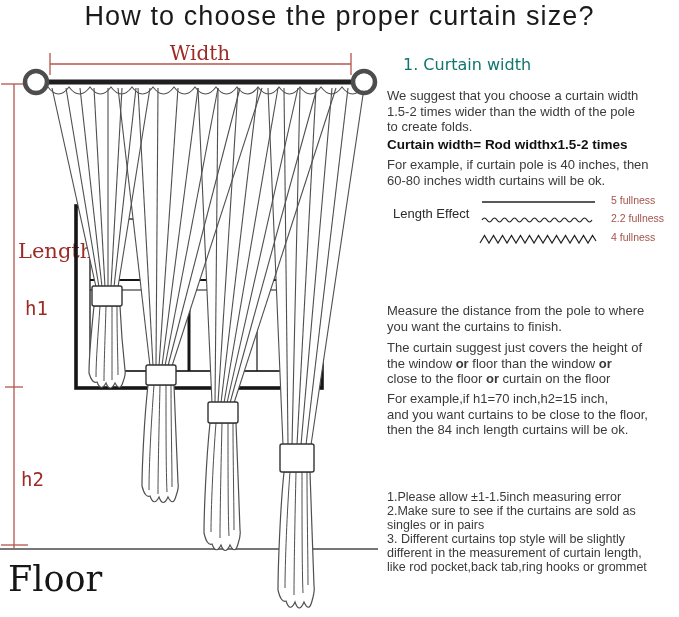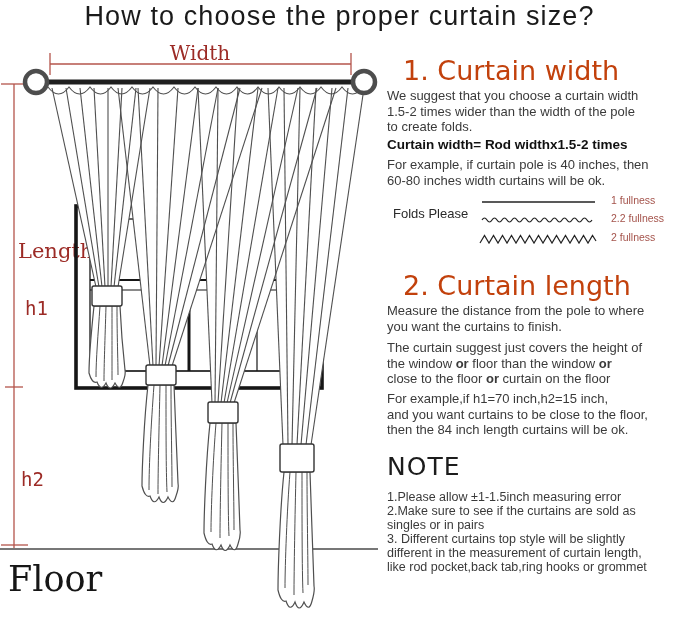--- a/index.html
+++ b/index.html
@@ -5,21 +5,21 @@
   html,body{margin:0;padding:0;background:#fff;}
   #canvas{position:relative;width:679px;height:617px;background:#fff;overflow:hidden;
           font-family:"Liberation Sans",sans-serif;color:#333;}
   .title{position:absolute;top:1px;left:0;width:679px;text-align:center;
          font-family:"Liberation Sans",sans-serif;font-size:27px;font-weight:400;
          letter-spacing:1.1px;color:#1a1a1a;}
   #diagram{position:absolute;left:0;top:0;}
   .rightcol{position:absolute;left:387px;top:0;width:296px;height:617px;}
   .rightcol > div{position:absolute;}
   .sec-h{left:16px;font-family:"DejaVu Sans","Liberation Sans",sans-serif;
-         font-size:27px;color:#c2410c;white-space:nowrap;}
+         font-size:16px;color:#0f766e;white-space:nowrap;}
   .body-p{left:0;width:296px;font-size:13px;line-height:15.5px;color:#3a3a3a;
           white-space:pre-line;}
   .formula{left:0;width:296px;font-size:13.5px;font-weight:bold;color:#111;white-space:nowrap;}
   .folds{left:0;top:190px;width:296px;height:58px;}
   .folds-label{position:absolute;left:6px;top:16px;font-size:13px;color:#2a2a2a;}
   .folds-svg{position:absolute;left:90px;top:2px;}
   .fullness{position:absolute;left:224px;font-size:10.5px;color:#a4534b;white-space:nowrap;}
   .note-h{left:0;font-family:"DejaVu Sans","Liberation Sans",sans-serif;
           font-size:25px;letter-spacing:1px;color:#1c1c1c;}
   .notes{left:0;top:490px;width:296px;font-size:12.5px;line-height:14px;color:#3a3a3a;}
@@ -155,45 +155,43 @@
     <div class="body-p" style="top:88px">We suggest that you choose a curtain width
 1.5-2 times wider than the width of the pole
 to create folds.</div>
 
     <div class="formula" style="top:137px">Curtain width= Rod widthx1.5-2 times</div>
 
     <div class="body-p" style="top:157px">For example, if curtain pole is 40 inches, then
 60-80 inches width curtains will be ok.</div>
 
     <div class="folds">
-      <span class="folds-label">Folds Please</span>
+      <span class="folds-label">Length Effect</span>
       <svg class="folds-svg" width="132" height="54" viewBox="0 0 132 54">
         <line x1="5" y1="10" x2="118" y2="10" stroke="#222" stroke-width="1.4"></line>
         <path d="M5,28 q2.5,-4 5,0 t5,0 t5,0 t5,0 t5,0 t5,0 t5,0 t5,0 t5,0 t5,0 t5,0 t5,0 t5,0 t5,0 t5,0 t5,0 t5,0 t5,0 t5,0 t5,0 t5,0 t5,0" fill="none" stroke="#222" stroke-width="1.2"></path>
         <path d="M3,51 L7.5,43.5 L12,51 L16.5,43.5 L21,51 L25.5,43.5 L30,51 L34.5,43.5 L39,51 L43.5,43.5 L48,51 L52.5,43.5 L57,51 L61.5,43.5 L66,51 L70.5,43.5 L75,51 L79.5,43.5 L84,51 L88.5,43.5 L93,51 L97.5,43.5 L102,51 L106.5,43.5 L111,51 L115.5,43.5 L119,49" fill="none" stroke="#222" stroke-width="1.2"></path>
       </svg>
-      <div class="fullness" style="top:4px">1 fullness</div>
+      <div class="fullness" style="top:4px">5 fullness</div>
       <div class="fullness" style="top:22px">2.2 fullness</div>
-      <div class="fullness" style="top:41px">2 fullness</div>
+      <div class="fullness" style="top:41px">4 fullness</div>
     </div>
 
-    <div class="sec-h" style="top:270px">2. Curtain length</div>
 
     <div class="body-p" style="top:303px">Measure the distance from the pole to where
 you want the curtains to finish.</div>
 
     <div class="body-p" style="top:340px"><span>The curtain suggest just covers the height of
 the window </span><span style="font-weight: bold;">or</span><span> floor than the window </span><span style="font-weight: bold;">or</span><span>
 close to the floor </span><span style="font-weight: bold;">or</span><span> curtain on the floor</span></div>
 
     <div class="body-p" style="top:391px">For example,if h1=70 inch,h2=15 inch,
 and you want curtains to be close to the floor,
 then the 84 inch length curtains will be ok.</div>
 
-    <div class="note-h" style="top:452px">NOTE</div>
 
     <div class="notes">
       <div>1.Please allow ±1-1.5inch measuring error</div>
       <div>2.Make sure to see if the curtains are sold as
 singles or in pairs</div>
       <div>3. Different curtains top style will be slightly
 different in the measurement of curtain length,
 like rod pocket,back tab,ring hooks or grommet</div>
     </div>
   </div>

